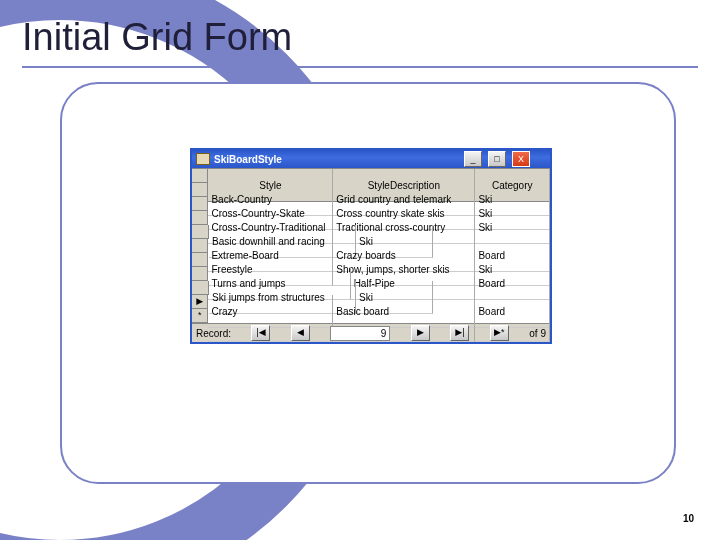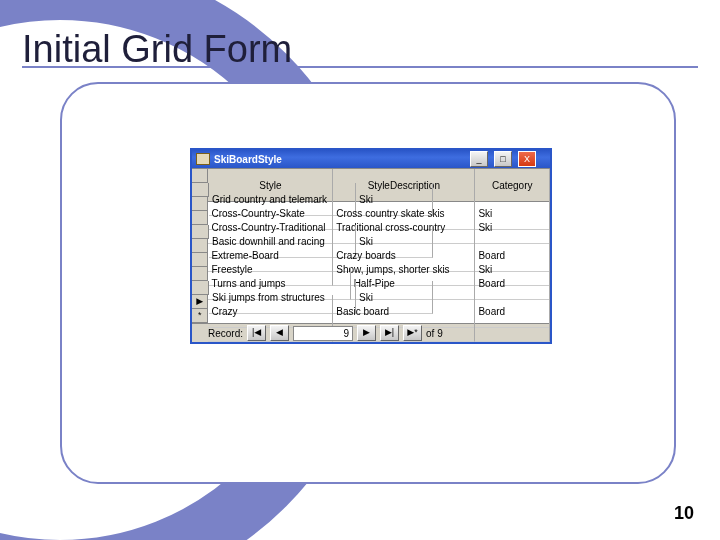--- a/index.html
+++ b/index.html
@@ -8,61 +8,61 @@
   .arc{
     position:absolute;
     left:-260px;top:-40px;
     width:640px;height:640px;
     border:60px solid #7a82c7;
     border-radius:50%;
     box-sizing:border-box;
   }
   .title{
     position:absolute;
-    left:22px;top:28px;
+    left:22px;top:16px;
     font-size:38px;
     color:#1f1f3a;
   }
   .rule{
     position:absolute;
     left:22px;top:66px;
     width:676px;height:2px;
     background:#7a82c7;
   }
   .bigbox{
     position:absolute;
     left:60px;top:82px;
     width:612px;height:398px;
     border:2px solid #7a82c7;
     border-radius:38px;
     background:#fff;
   }
   .pagenum{
     position:absolute;
     right:26px;bottom:16px;
-    font-size:18px;
+    font-size:10px;
     font-weight:bold;
   }
   
   .accwin{
     position:absolute;
     left:190px;top:148px;
     width:358px;
     font-family:"Tahoma",Arial,sans-serif;
     font-size:10px;
     line-height:1.1;
     border:2px solid #2a56c8;
     background:#2a56c8;
   }
   .titlebar{
     height:18px;
     background:linear-gradient(#2a56c8,#3e6de0 40%,#2a56c8);
     color:#fff;
     display:flex;align-items:center;
-    padding:0 14px 0 4px;
+    padding:0 20px 0 4px;
     gap:4px;
   }
   .titlebar .formicon{
     width:12px;height:10px;
     background:#e5d9b8;
     border:1px solid #7a5f1a;
     display:inline-block;
   }
   .titlebar .t{flex:1;font-weight:bold;font-size:10px;}
   .tbtn{
@@ -104,22 +104,23 @@
     border-bottom:1px solid #888;
     justify-content:center;
     font-size:10px;
   }
   .hdr .sel{border-bottom:1px solid #888;}
   .navbar{
     height:18px;
     background:#d8d4c8;
     border-top:1px solid #888;
     display:flex;align-items:center;
-    padding:0 16px;gap:4px;
-    font-size:10px;
+    padding:0 4px;gap:4px;
+    font-size:10px;
+    justify-content:space-between;
   }
   .navbtn{
     width:17px;height:14px;
     background:linear-gradient(#f4f4f4,#c8c8c8);
     border:1px solid #fff;
     border-right-color:#666;border-bottom-color:#666;
     display:flex;align-items:center;justify-content:center;
     font-size:9px;
   }
   .recnum{
@@ -150,20 +151,21 @@
     <div class="grid">
       <div class="grow hdr">
         <div class="sel"></div>
         <div class="cell c1">Style</div>
         <div class="cell c2">StyleDescription</div>
         <div class="cell c3">Category</div>
       </div>
 
       <div class="grow">
         <div class="sel"></div>
+        <div class="cell c1">Back-Country</div>
         <div class="cell c2">Grid country and telemark</div>
         <div class="cell c3">Ski</div>
       </div>
       <div class="grow">
         <div class="sel"></div>
         <div class="cell c1">Cross-Country-Skate</div>
         <div class="cell c2">Cross country skate skis</div>
         <div class="cell c3">Ski</div>
       </div>
       <div class="grow">

